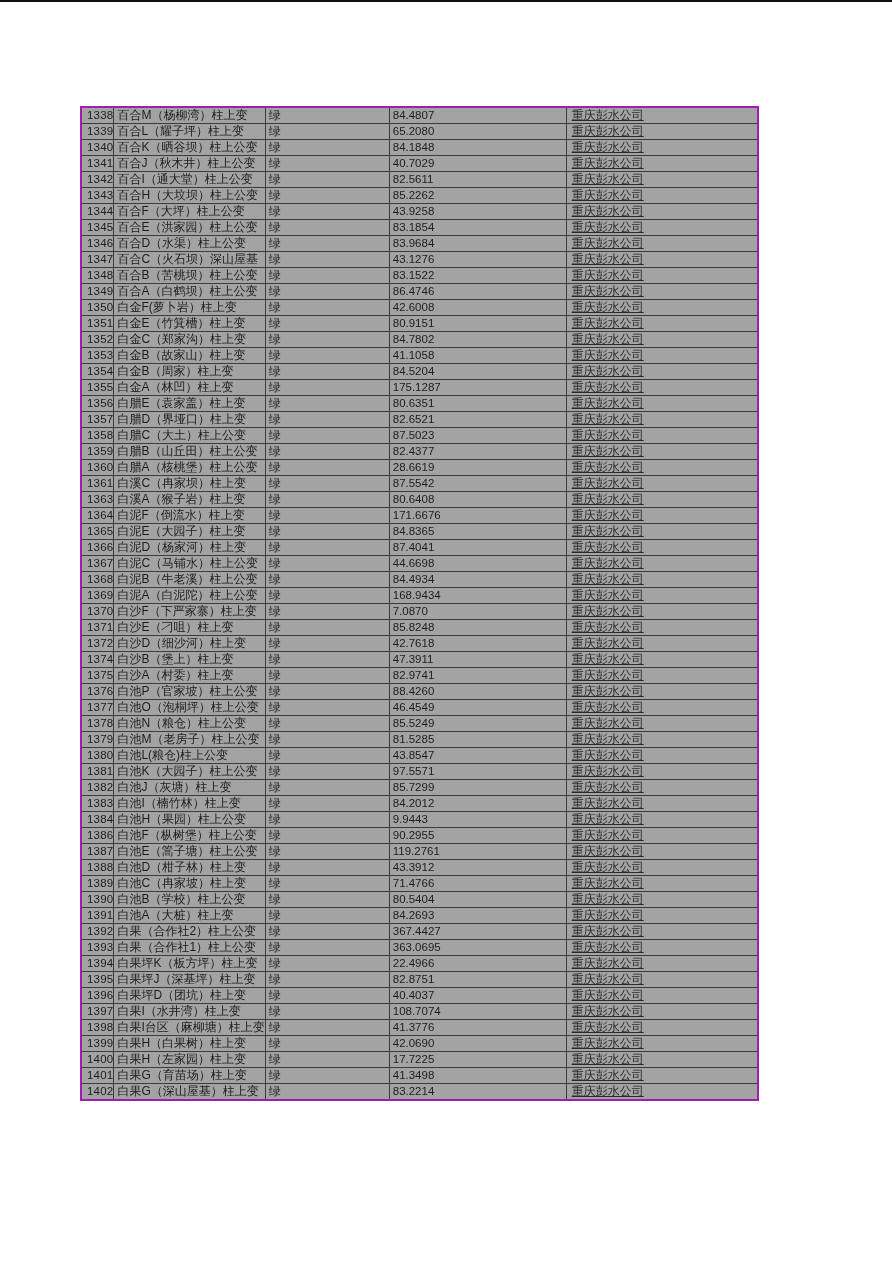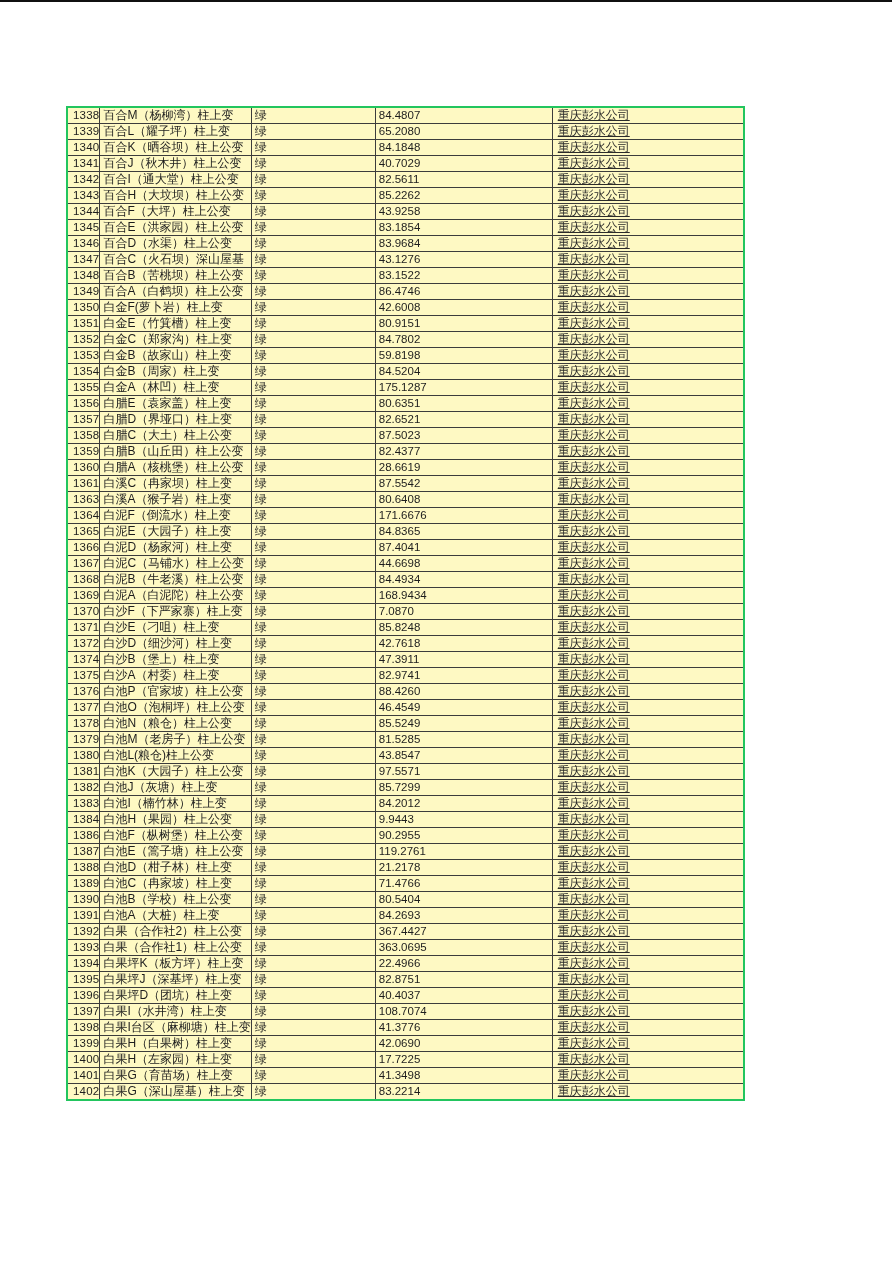--- a/index.html
+++ b/index.html
@@ -4,24 +4,24 @@
 <style>
   html,body{margin:0;padding:0;}
   body{
     width:892px;height:1262px;position:relative;background:#ffffff;overflow:hidden;
     font-family:"Liberation Sans","DejaVu Sans",sans-serif;
   }
   .top-edge{
     position:absolute;top:0;left:0;width:892px;height:2px;background:#101010;
   }
   table.sheet{
-    position:absolute;left:66px;top:106px;
+    position:absolute;left:80px;top:106px;
     border-collapse:collapse;table-layout:fixed;
-    border:2px solid #22c55e;
-    background:#fef9c3;
+    border:2px solid #a21caf;
+    background:#a3a3a3;
   }
   col.c-id{width:32px;}
   col.c-name{width:122px;}
   col.c-status{width:124px;}
   col.c-value{width:177px;}
   col.c-company{width:192px;}
   td{
     border:1px solid #3c3c3c;
     height:15px;
     padding:0 0 0 3px;
@@ -159,21 +159,21 @@
         <td class="col-id">1352</td>
         <td class="col-name">白金C（郑家沟）柱上变</td>
         <td class="col-status">绿</td>
         <td class="col-value">84.7802</td>
         <td class="col-company">重庆彭水公司</td>
       </tr>
       <tr>
         <td class="col-id">1353</td>
         <td class="col-name">白金B（故家山）柱上变</td>
         <td class="col-status">绿</td>
-        <td class="col-value">59.8198</td>
+        <td class="col-value">41.1058</td>
         <td class="col-company">重庆彭水公司</td>
       </tr>
       <tr>
         <td class="col-id">1354</td>
         <td class="col-name">白金B（周家）柱上变</td>
         <td class="col-status">绿</td>
         <td class="col-value">84.5204</td>
         <td class="col-company">重庆彭水公司</td>
       </tr>
       <tr>
@@ -383,21 +383,21 @@
         <td class="col-id">1387</td>
         <td class="col-name">白池E（篙子塘）柱上公变</td>
         <td class="col-status">绿</td>
         <td class="col-value">119.2761</td>
         <td class="col-company">重庆彭水公司</td>
       </tr>
       <tr>
         <td class="col-id">1388</td>
         <td class="col-name">白池D（柑子林）柱上变</td>
         <td class="col-status">绿</td>
-        <td class="col-value">21.2178</td>
+        <td class="col-value">43.3912</td>
         <td class="col-company">重庆彭水公司</td>
       </tr>
       <tr>
         <td class="col-id">1389</td>
         <td class="col-name">白池C（冉家坡）柱上变</td>
         <td class="col-status">绿</td>
         <td class="col-value">71.4766</td>
         <td class="col-company">重庆彭水公司</td>
       </tr>
       <tr>

